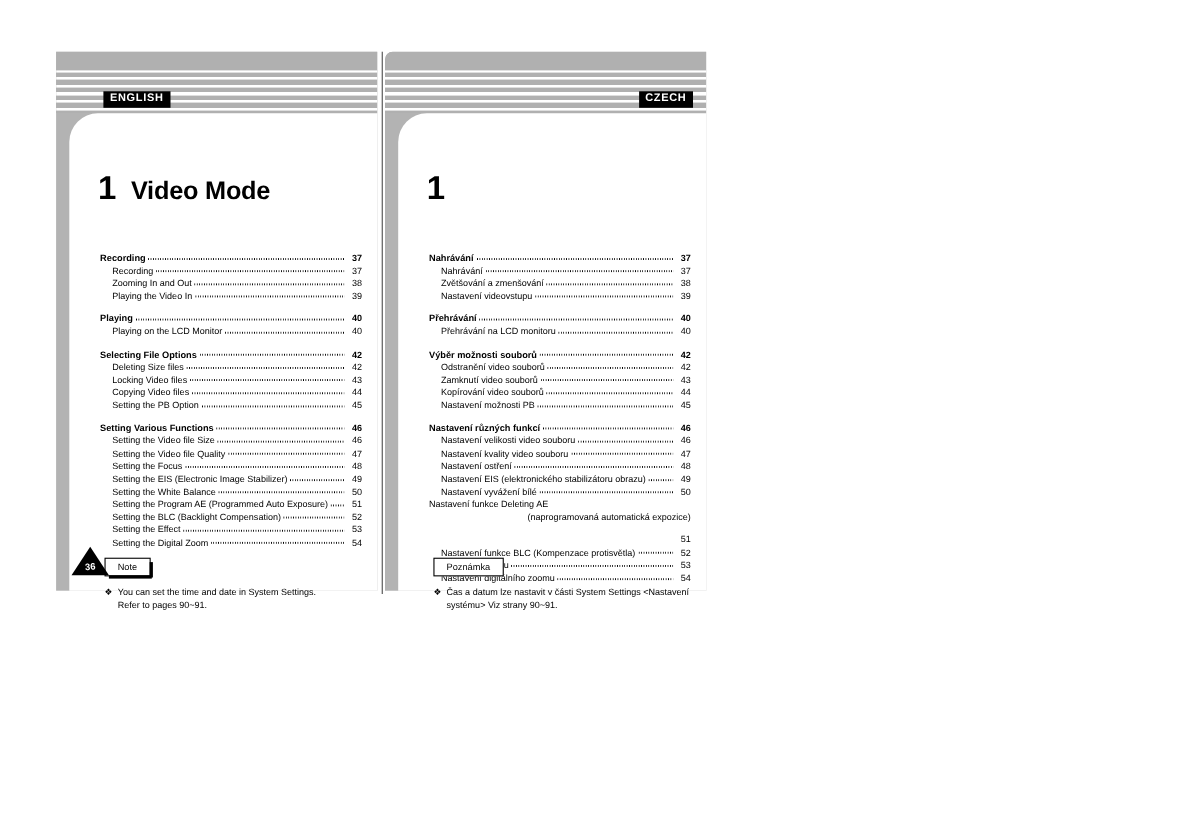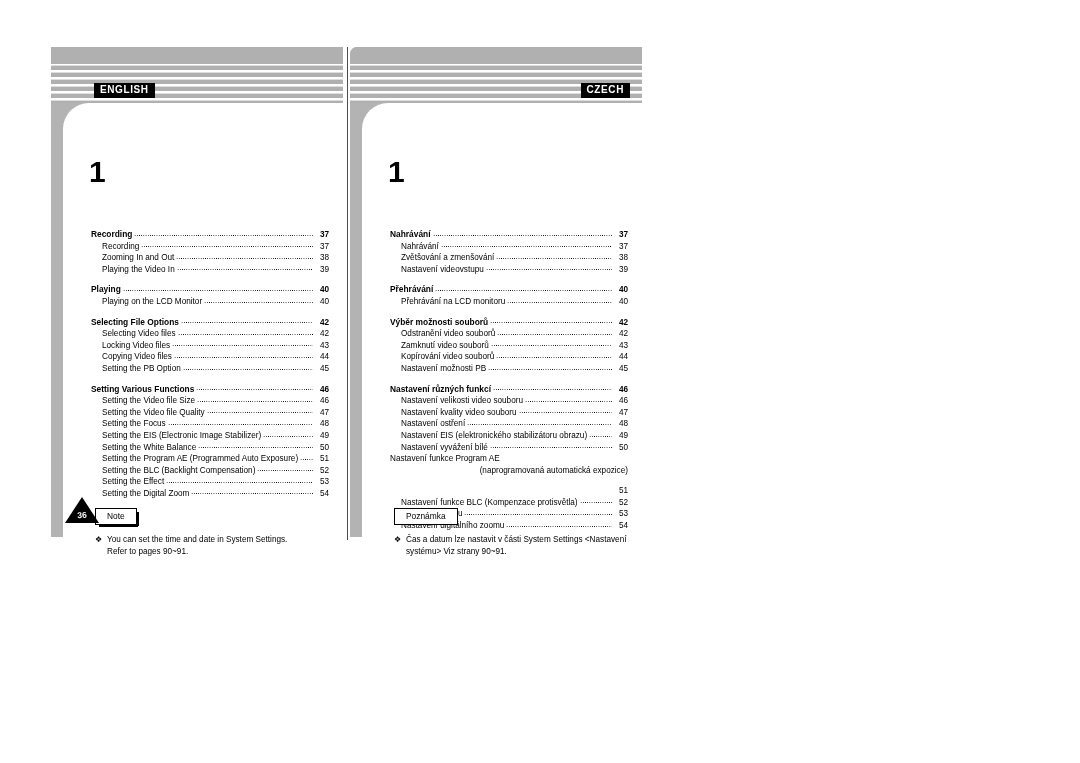--- a/index.html
+++ b/index.html
@@ -285,20 +285,21 @@
     <div class="header-band">
       <div class="band-solid"></div>
       <div class="stripes"></div>
       <div class="lang-tag en">ENGLISH</div>
     </div>
 
     <div class="card">
 
       <div class="chapter">
         <div class="chapter-num">1</div>
+        <div class="chapter-title">Video Mode</div>
       </div>
 
       <div class="toc">
           <div class="toc-group">
             <div class="toc-row head">
               <span class="toc-label">Recording</span>
               <span class="toc-dots"></span>
               <span class="toc-page">37</span>
             </div>
             <div class="toc-row sub">
@@ -329,21 +330,21 @@
               <span class="toc-page">40</span>
             </div>
           </div>
           <div class="toc-group">
             <div class="toc-row head">
               <span class="toc-label">Selecting File Options</span>
               <span class="toc-dots"></span>
               <span class="toc-page">42</span>
             </div>
             <div class="toc-row sub">
-              <span class="toc-label">Selecting Video files</span>
+              <span class="toc-label">Deleting Size files</span>
               <span class="toc-dots"></span>
               <span class="toc-page">42</span>
             </div>
             <div class="toc-row sub">
               <span class="toc-label">Locking Video files</span>
               <span class="toc-dots"></span>
               <span class="toc-page">43</span>
             </div>
             <div class="toc-row sub">
               <span class="toc-label">Copying Video files</span>
@@ -533,21 +534,21 @@
               <span class="toc-label">Nastavení EIS (elektronického stabilizátoru obrazu)</span>
               <span class="toc-dots"></span>
               <span class="toc-page">49</span>
             </div>
             <div class="toc-row sub">
               <span class="toc-label">Nastavení vyvážení bílé</span>
               <span class="toc-dots"></span>
               <span class="toc-page">50</span>
             </div>
             <div class="toc-row nodots">
-              <span class="toc-label">Nastavení funkce Program AE</span>
+              <span class="toc-label">Nastavení funkce Deleting AE</span>
               <span class="toc-dots"></span>
               <span class="toc-page"></span>
             </div>
             <div class="toc-row cont">
               <span class="toc-label">(naprogramovaná automatická expozice)</span>
               <span class="toc-dots"></span>
               <span class="toc-page">51</span>
             </div>
             <div class="toc-row sub">
               <span class="toc-label">Nastavení funkce BLC (Kompenzace protisvětla)</span>

